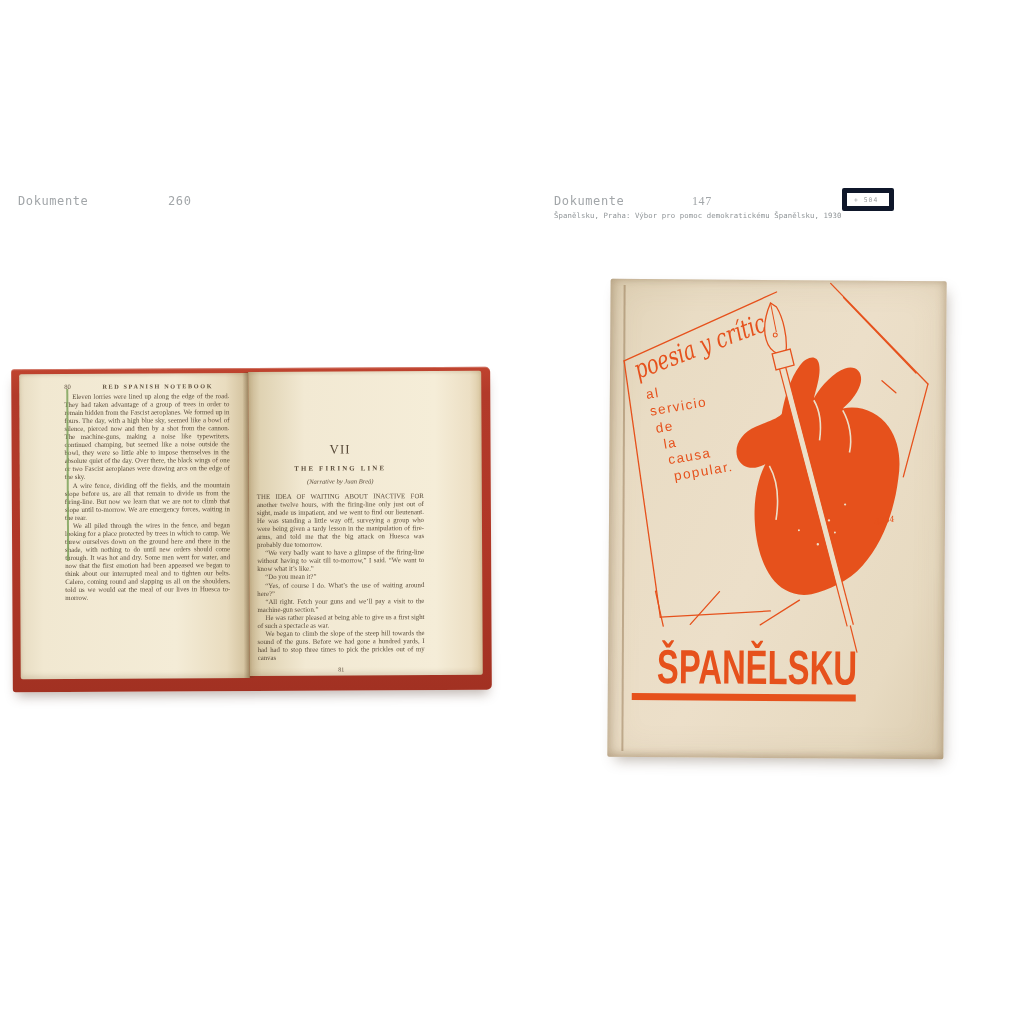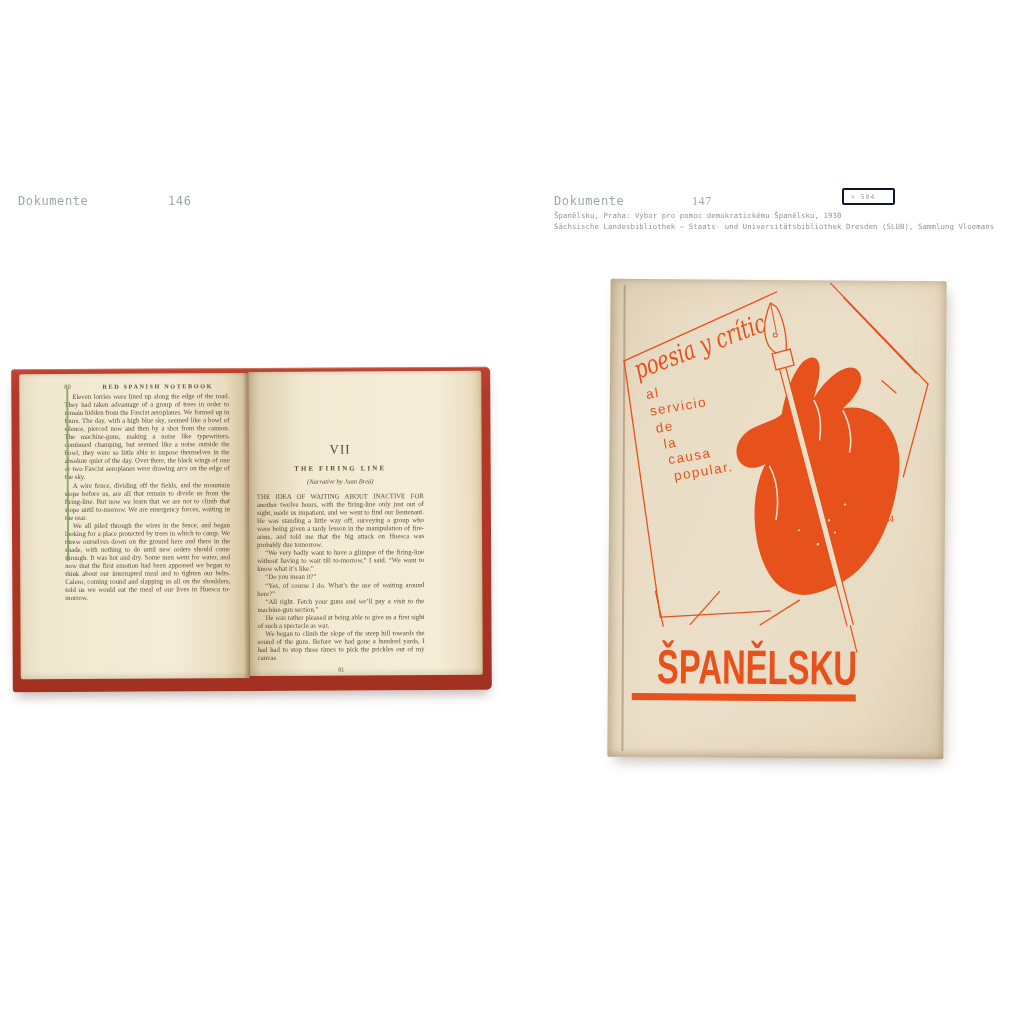--- a/index.html
+++ b/index.html
@@ -4,21 +4,21 @@
 <style>
   html,body{margin:0;padding:0;}
   body{
     width:1024px;height:1024px;position:relative;background:#ffffff;
     font-family:"DejaVu Sans Mono",monospace;overflow:hidden;
   }
   
   .hdr{position:absolute;font-size:12px;letter-spacing:.6px;color:#a2a6a9;white-space:nowrap;text-align:center;}
   .badge{
     position:absolute;left:842px;top:188px;
-    border:2px solid #0f172a;border-radius:2px;padding:3px 18px 2px 7px;
+    border:5px solid #0f172a;border-radius:2px;padding:3px 11px 2px 7px;
     font-size:6.4px;letter-spacing:1px;color:#9da1a4;background:#ffffff;
   }
   .caption{position:absolute;left:554px;top:211px;font-size:7.3px;line-height:10.5px;color:#8f9497;letter-spacing:.1px;white-space:nowrap;}
 
   
   .book-photo{position:absolute;left:12px;top:368px;width:479px;height:323px;transform:rotate(-0.3deg);}
   .book-cover{
     position:absolute;inset:0;border-radius:3px 5px 5px 3px;
     background:linear-gradient(180deg,#c0442f 0%,#b23a2a 8%,#b03727 55%,#a23122 100%);
     box-shadow:0 8px 12px -4px rgba(70,40,25,.35), inset 0 1px 0 rgba(255,255,255,.25);
@@ -67,29 +67,28 @@
   }
   .cover-photo svg{position:absolute;inset:0;}
   .ink{fill:none;stroke:#e6511c;stroke-width:1.3;stroke-linecap:round;}
 </style>
 </head>
 <body>
 
 <div style="position:absolute;inset:0;">
 
   <div class="hdr" style="left:18px;top:194px;">Dokumente</div>
-  <div class="hdr" style="left:168px;top:194px;">146</div>
+  <div class="hdr" style="left:168px;top:194px;">260</div>
 
   <div class="hdr" style="left:554px;top:194px;">Dokumente</div>
   <div class="hdr" style="left:692px;top:194px;font-family:Liberation Serif, serif;">147</div>
   <div class="badge">+ 504</div>
 
   <div class="caption">
     <div>Španělsku, Praha: Výbor pro pomoc demokratickému Španělsku, 1930</div>
-    <div>Sächsische Landesbibliothek – Staats- und Universitätsbibliothek Dresden (SLUB), Sammlung Vloemans</div>
   </div>
 
   <div class="book-photo">
     <div class="book-cover"></div>
 
     <div class="page-left">
       <div class="margin-mark"></div>
       <div class="pg-text">
         <div class="runhead">
           <span class="folio">80</span>

